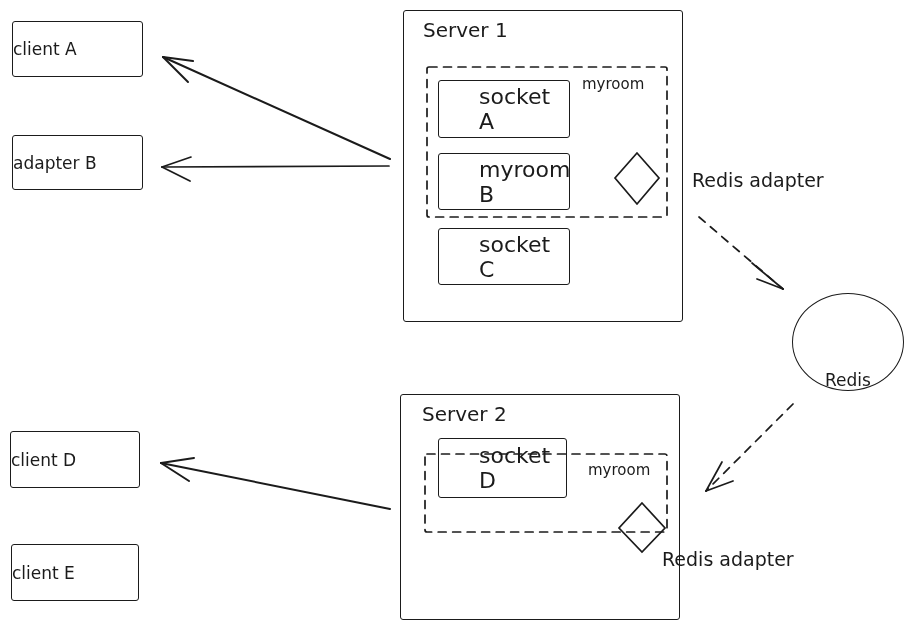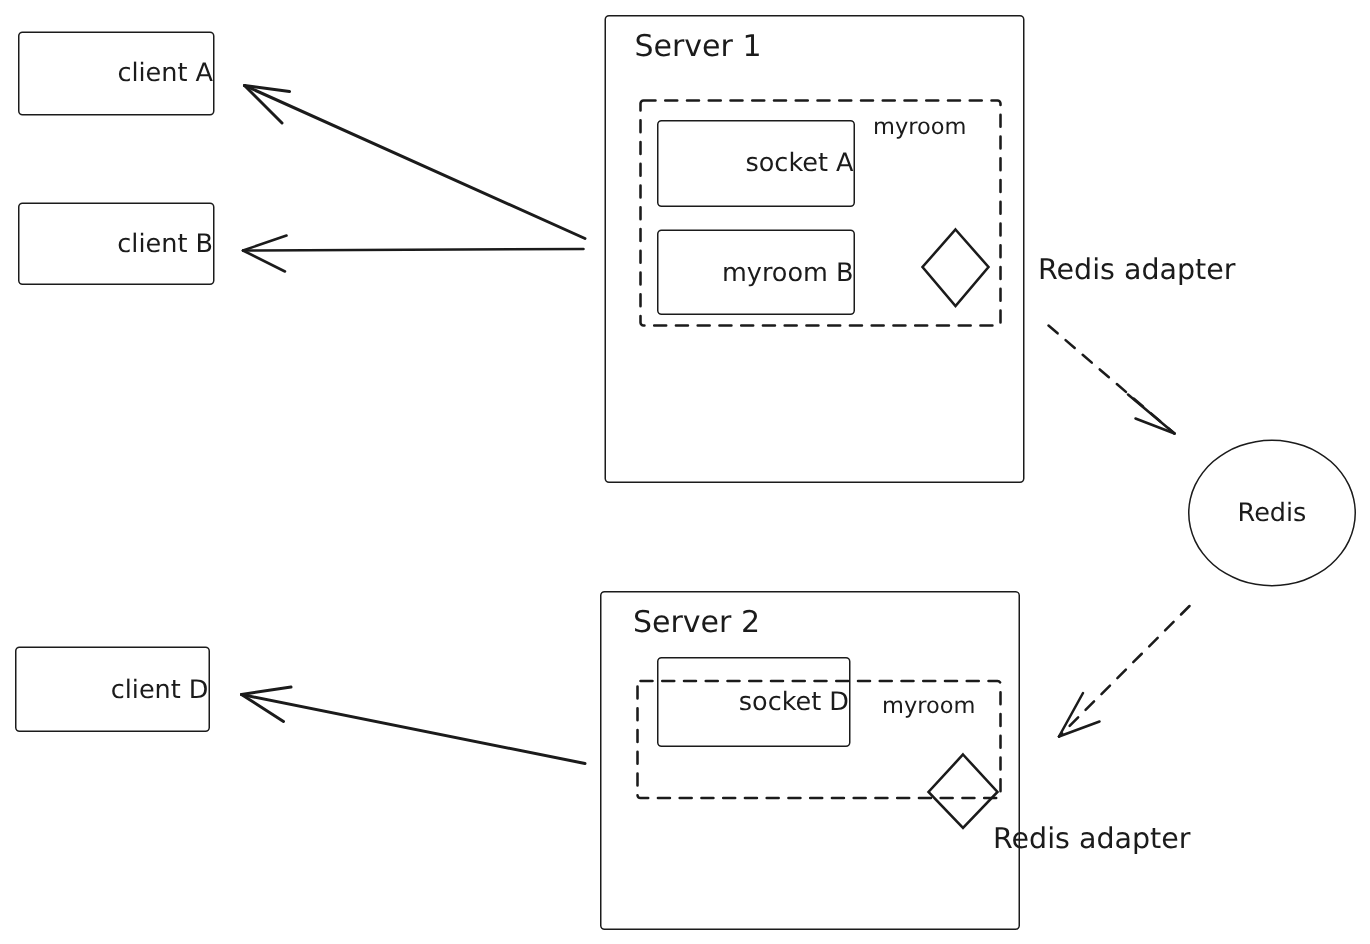--- a/index.html
+++ b/index.html
@@ -12,25 +12,25 @@
     color: #1b1b1b;
     overflow: hidden;
   }
   .rect {
     position: absolute;
     background: #ffffff;
     border: 1.8px solid #1b1b1b;
     border-radius: 3px;
     display: flex;
     align-items: center;
-    justify-content: flex-end;
+    justify-content: flex-start;
     box-sizing: border-box;
   }
   .client-box  { font-size: 17px; }
-  .socket-box  { font-size: 17px; z-index: 3; }
+  .socket-box  { font-size: 22px; z-index: 3; padding-left: 40px; }
   .server-box  { background: #ffffff; z-index: 1; }
   .server-title {
     position: absolute;
     font-size: 20px;
     white-space: nowrap;
     z-index: 2;
   }
   .room-label {
     position: absolute;
     font-size: 15px;
@@ -44,21 +44,21 @@
     z-index: 4;
   }
   .redis-circle {
     position: absolute;
     left: 792px; top: 293px;
     width: 112px; height: 98px;
     border: 1.9px solid #1b1b1b;
     border-radius: 50%;
     background: #ffffff;
     display: flex;
-    align-items: center;
+    align-items: flex-end;
     justify-content: center;
     font-size: 17px;
     box-sizing: border-box;
     z-index: 2;
   }
   .overlay {
     position: absolute;
     left: 0; top: 0;
     width: 913px; height: 629px;
     z-index: 5;
@@ -67,35 +67,41 @@
 </style>
 </head>
 <body>
 
 <div class="stage">
 
   <div class="rect client-box" style="left:12px; top:21px; width:131px; height:56px;">
     <span>client A</span>
   </div>
   <div class="rect client-box" style="left:12px; top:135px; width:131px; height:55px;">
-    <span>client B</span>
+    <span>adapter B</span>
   </div>
   <div class="rect client-box" style="left:10px; top:431px; width:130px; height:57px;">
     <span>client D</span>
+  </div>
+  <div class="rect client-box" style="left:11px; top:544px; width:128px; height:57px;">
+    <span>client E</span>
   </div>
 
   <div class="rect server-box" style="left:403px; top:10px; width:280px; height:312px;"></div>
   <div class="server-title" style="left:423px; top:18px;">Server 1</div>
   <div class="room-label" style="left:582px; top:75px;">myroom</div>
 
   <div class="rect socket-box" style="left:438px; top:80px; width:132px; height:58px;">
     <span>socket A</span>
   </div>
   <div class="rect socket-box" style="left:438px; top:153px; width:132px; height:57px;">
     <span>myroom B</span>
+  </div>
+  <div class="rect socket-box" style="left:438px; top:228px; width:132px; height:57px;">
+    <span>socket C</span>
   </div>
 
   <div class="rect server-box" style="left:400px; top:394px; width:280px; height:226px;"></div>
   <div class="server-title" style="left:422px; top:402px;">Server 2</div>
   <div class="room-label" style="left:588px; top:461px;">myroom</div>
 
   <div class="rect socket-box" style="left:438px; top:438px; width:129px; height:60px;">
     <span>socket D</span>
   </div>
 

